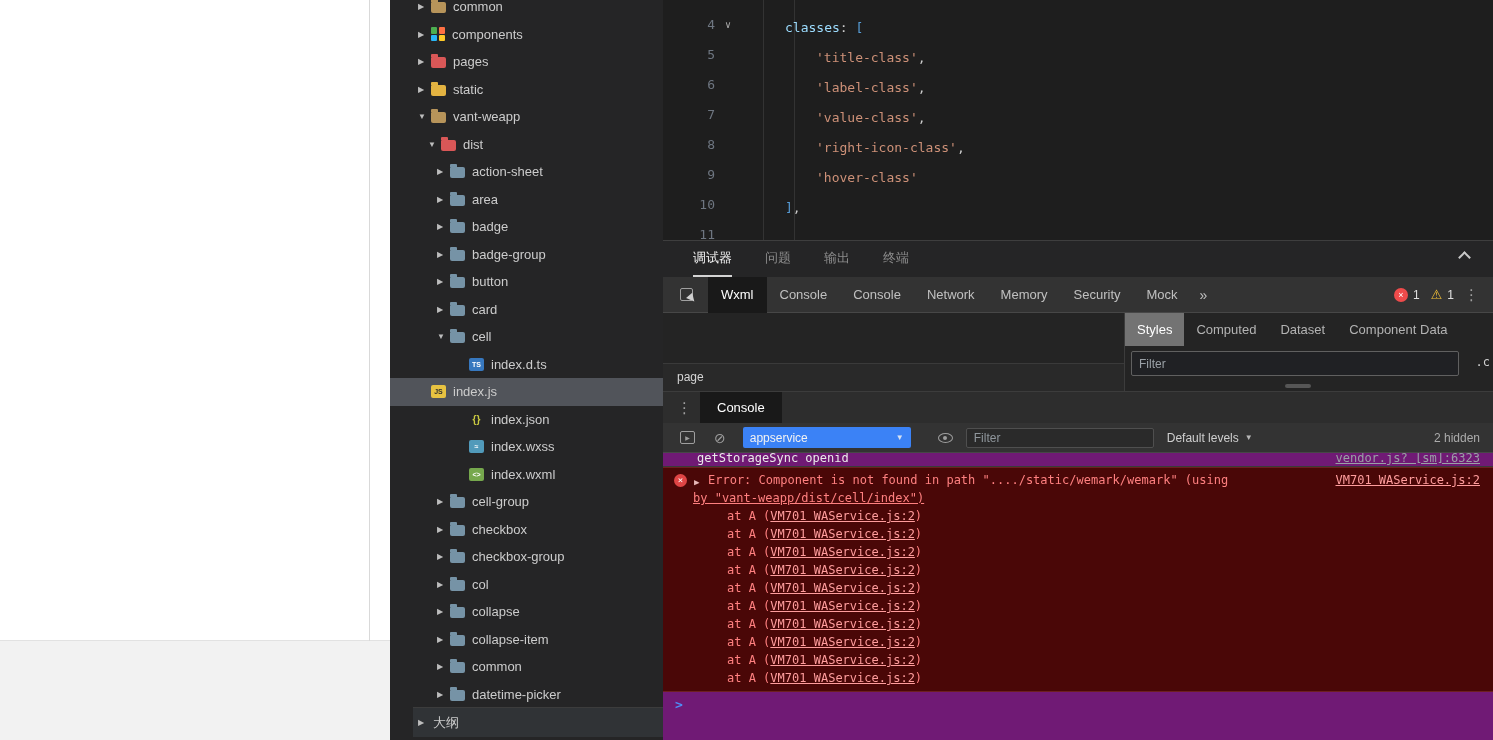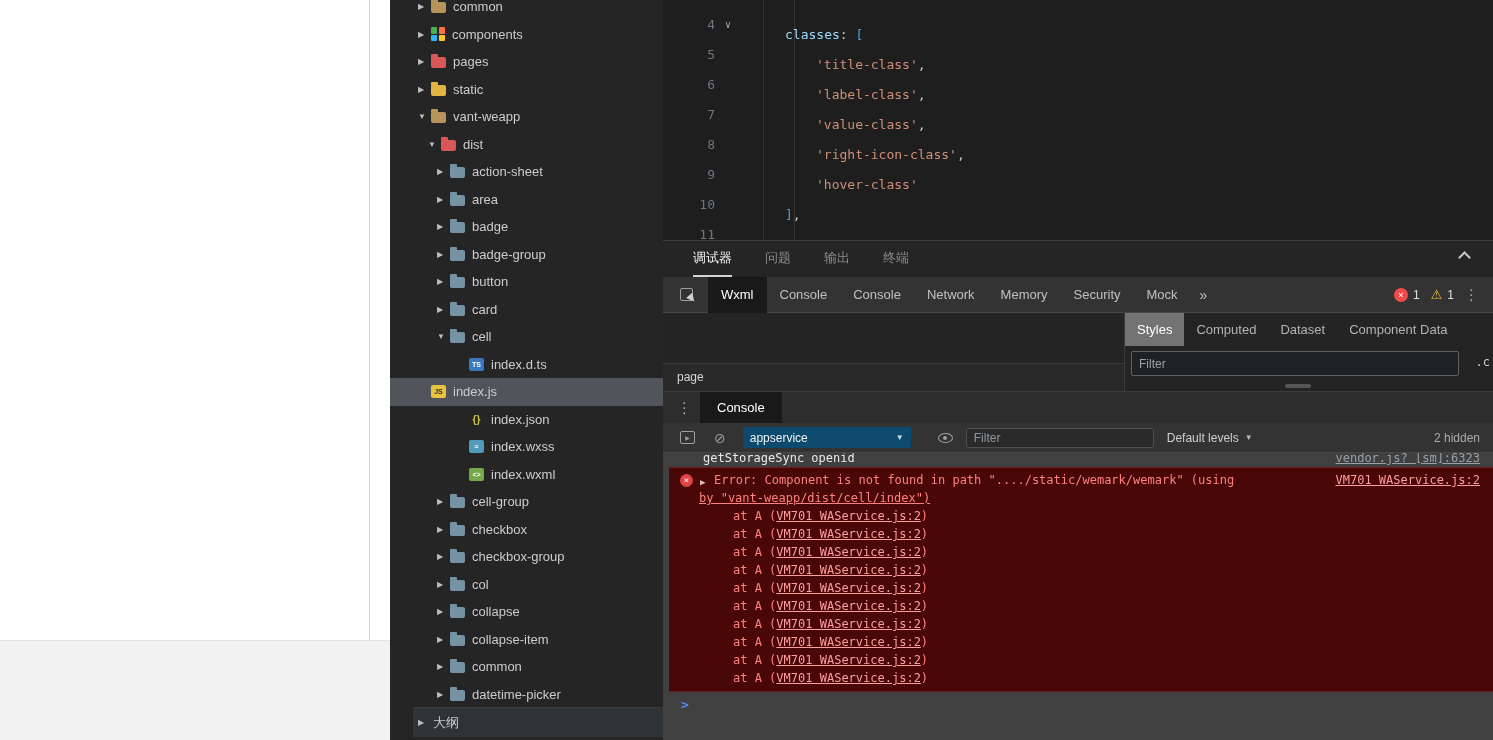--- a/index.html
+++ b/index.html
@@ -30,21 +30,21 @@
 
   
   .editor{position:absolute;left:663px;top:0;width:830px;height:240px;background:#1e1e1e;overflow:hidden;
           font-family:"DejaVu Sans Mono","Liberation Mono",monospace;font-size:13px;}
   .indent-guide{position:absolute;top:0;bottom:0;width:1px;background:#333333;}
   .g1{left:100px;} .g2{left:131px;}
   #code-lines{position:absolute;left:0;top:10px;right:0;}
   .code-line{position:relative;height:30px;line-height:30px;white-space:pre;}
   .line-num{position:absolute;left:0;top:0;width:52px;text-align:right;color:#6e7681;}
   .fold{position:absolute;left:62px;top:0;color:#aaaaaa;font-size:10px;cursor:pointer;}
-  .code-text{position:absolute;left:122px;top:10px;}
+  .code-text{position:absolute;left:122px;top:3px;}
   .tk-prop{color:#9cdcfe;} .tk-pun{color:#cccccc;} .tk-brk{color:#569cd6;}
   .tk-str{color:#ce9178;} .tk-plain{color:#d4d4d4;}
 
   
   .debugger{position:absolute;left:663px;top:240px;width:830px;height:500px;background:#252526;border-top:1px solid #3e3e3e;}
   .panel-tabs{position:absolute;left:0;top:0;right:60px;height:36px;display:flex;align-items:stretch;padding-left:30px;gap:33px;}
   .ptab{font-size:13px;color:#8c8c8c;line-height:34px;cursor:pointer;}
   .ptab.active{color:#f2f2f2;border-bottom:2px solid #d4d4d4;}
   .collapse-btn{position:absolute;right:24px;top:12px;cursor:pointer;}
   .chev-up{display:block;width:9px;height:9px;border-top:2px solid #c8c8c8;border-left:2px solid #c8c8c8;transform:rotate(45deg);}
@@ -88,33 +88,33 @@
                   display:flex;align-items:center;}
   .kebab-left{padding:0 8px 0 14px;}
   .console-tab{background:#191919;color:#ffffff;font-size:13px;padding:0 17px;line-height:32px;height:32px;cursor:pointer;}
 
   .console-toolbar{position:absolute;left:0;top:182px;right:0;height:30px;background:#333333;border-bottom:1px solid #474747;
                    display:flex;align-items:center;font-size:12px;}
   .sidebar-toggle-icon{width:15px;height:13px;border:1.5px solid #9e9e9e;border-radius:2px;margin-left:17px;
                        display:flex;align-items:center;justify-content:center;flex:none;cursor:pointer;}
   .mini-play{font-size:6px;color:#9e9e9e;}
   .clear-icon{color:#9e9e9e;font-size:14px;margin-left:19px;cursor:pointer;line-height:1;}
-  .context-select{margin-left:17px;width:168px;height:21px;background:#0c4a6e;border-radius:2px;color:#f2f2f2;
+  .context-select{margin-left:17px;width:168px;height:21px;background:#3b82f6;border-radius:2px;color:#f2f2f2;
                   display:flex;align-items:center;justify-content:space-between;padding:0 7px;font-size:12px;cursor:pointer;}
   .dd-arrow{font-size:8px;opacity:.85;}
   .eye-icon{width:15px;height:10px;border:1.5px solid #9e9e9e;border-radius:50%;margin-left:27px;position:relative;flex:none;cursor:pointer;}
   .eye-icon::after{content:"";position:absolute;left:50%;top:50%;width:4px;height:4px;margin:-2px 0 0 -2px;border-radius:50%;background:#9e9e9e;}
   .console-filter{margin-left:13px;width:188px;height:20px;background:#2a2a2a;border:1px solid #4f4f4f;border-radius:2px;
                   color:#e8e8e8;font-size:12px;padding:0 7px;outline:none;}
   .console-filter::placeholder{color:#8f969c;}
   .levels{margin-left:13px;color:#cfcfcf;display:flex;align-items:center;gap:6px;cursor:pointer;}
   .hidden-count{margin-left:auto;margin-right:13px;color:#ababab;cursor:pointer;}
 
-  .console-log{position:absolute;left:0;top:212px;right:0;bottom:0;background:#404040;overflow:hidden;
-               font-family:"DejaVu Sans Mono","Liberation Mono",monospace;font-size:12px;padding-left:6px;}
+  .console-log{position:absolute;left:0;top:212px;right:0;bottom:0;background:#701a75;overflow:hidden;
+               font-family:"DejaVu Sans Mono","Liberation Mono",monospace;font-size:12px;}
   .log-top-row{height:14px;overflow:hidden;display:flex;justify-content:space-between;align-items:flex-end;
                padding:0 13px 1px 34px;border-bottom:1px solid #3a3a3a;color:#eaeaea;}
   .src-link{color:#9aa0a6;text-decoration:underline;cursor:pointer;}
   .error-block{position:relative;background:#4a0707;border-top:1px solid #6d2020;border-bottom:1px solid #6d2020;
                color:#ff8080;padding:3px 13px 4px 45px;line-height:18px;}
   .err-x{position:absolute;left:11px;top:6px;width:13px;height:13px;border-radius:50%;background:#df4545;color:#ffffff;
          font-size:9px;line-height:13px;text-align:center;}
   .expand-arrow{position:absolute;left:31px;top:5px;font-size:9px;color:#e8b8b8;cursor:pointer;}
   .err-line1{display:flex;justify-content:space-between;white-space:nowrap;}
   .err-src{color:#ff9d9d;text-decoration:underline;margin-left:14px;cursor:pointer;flex:none;}

